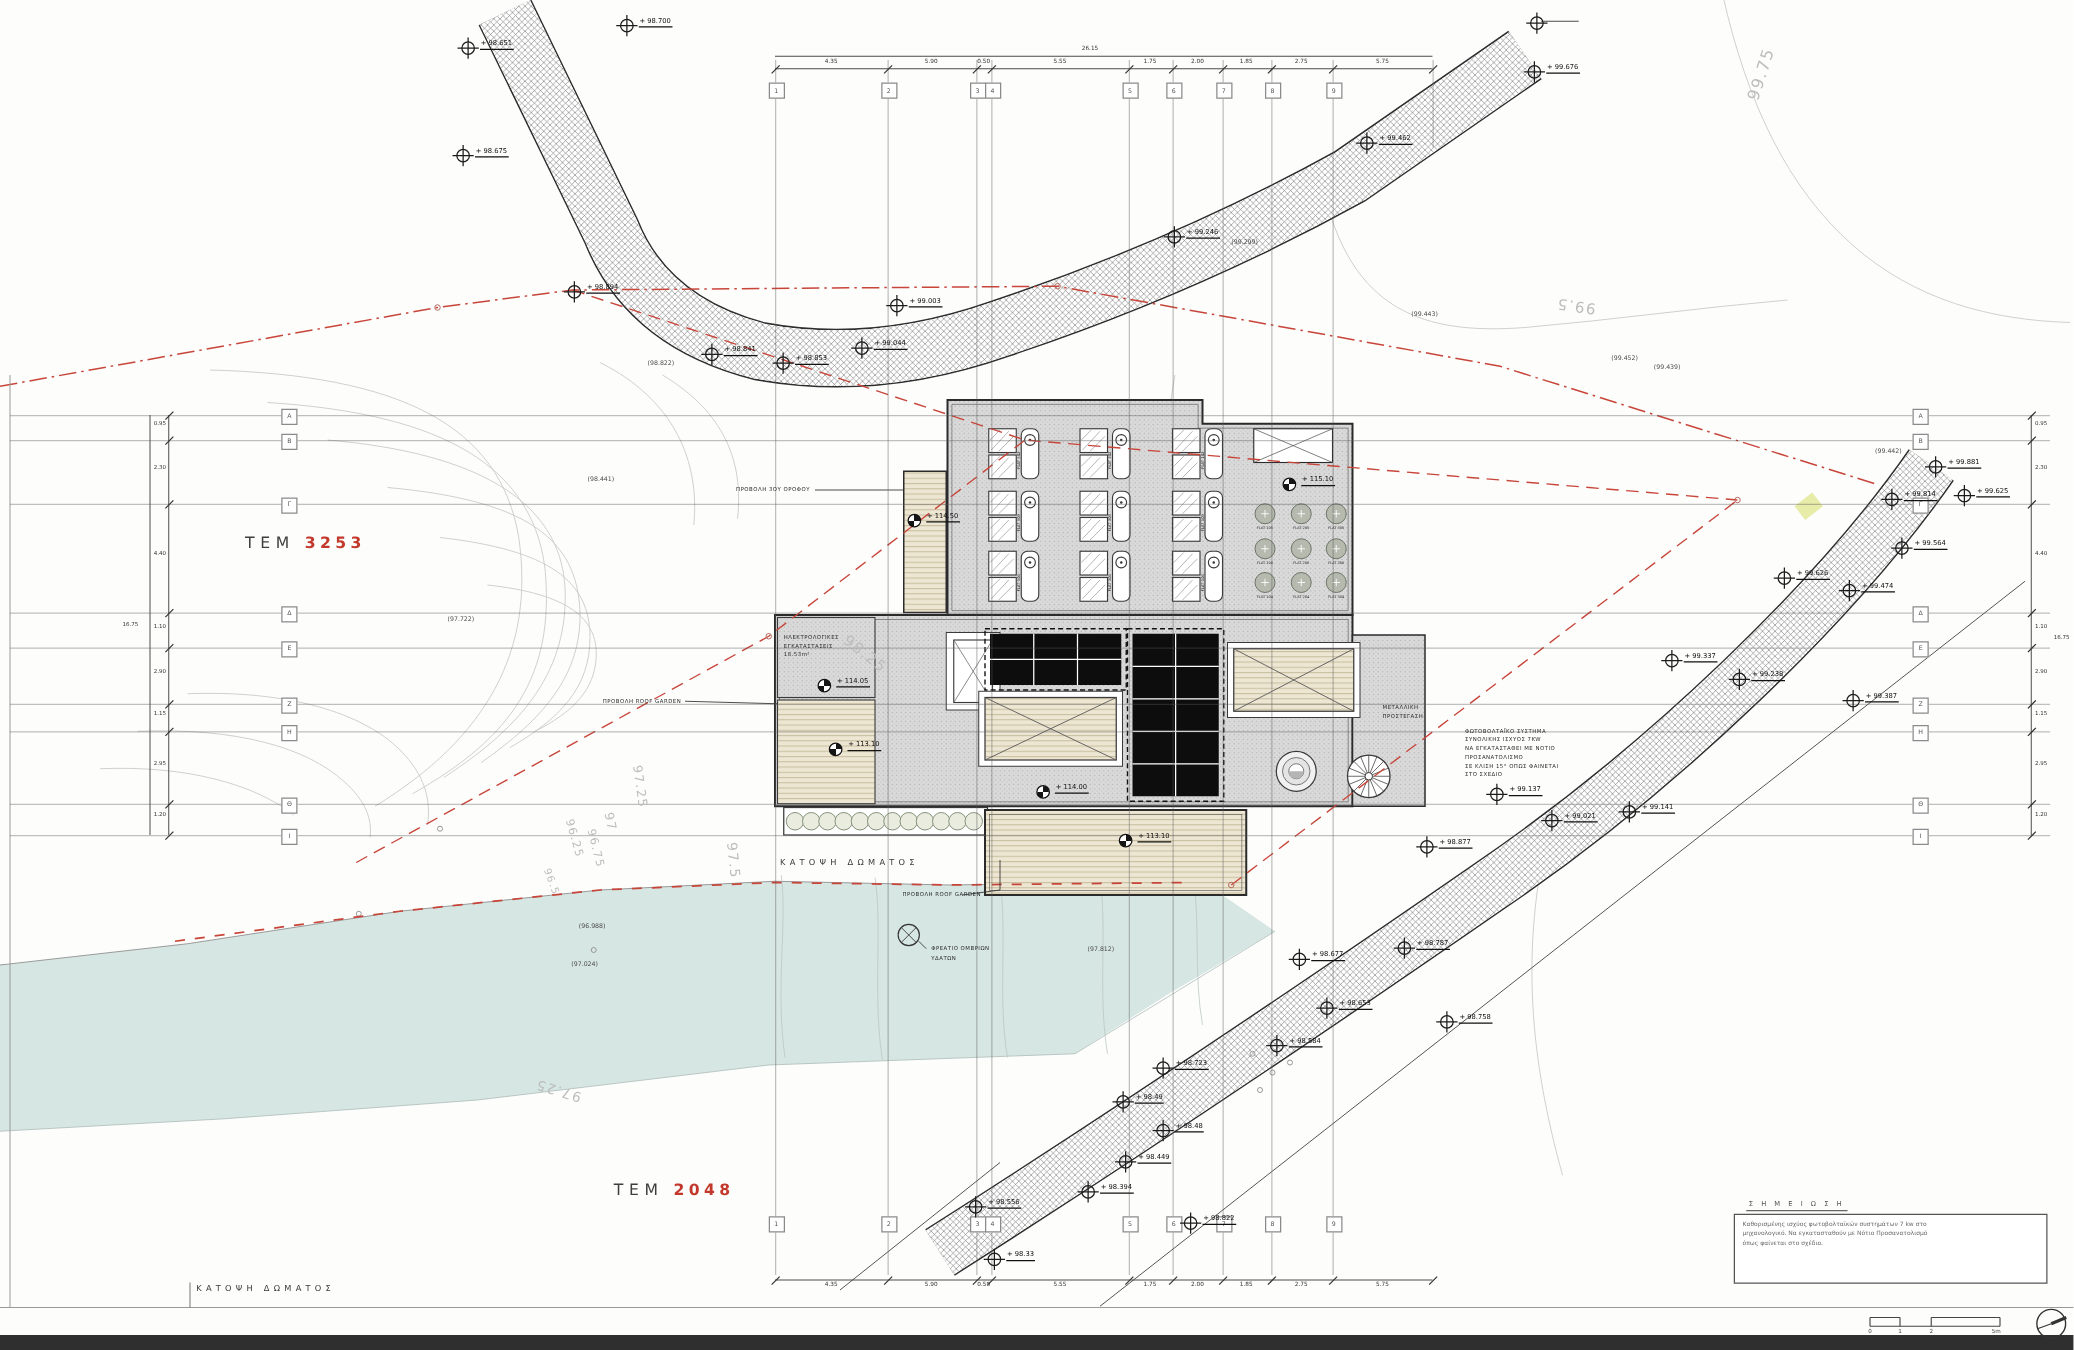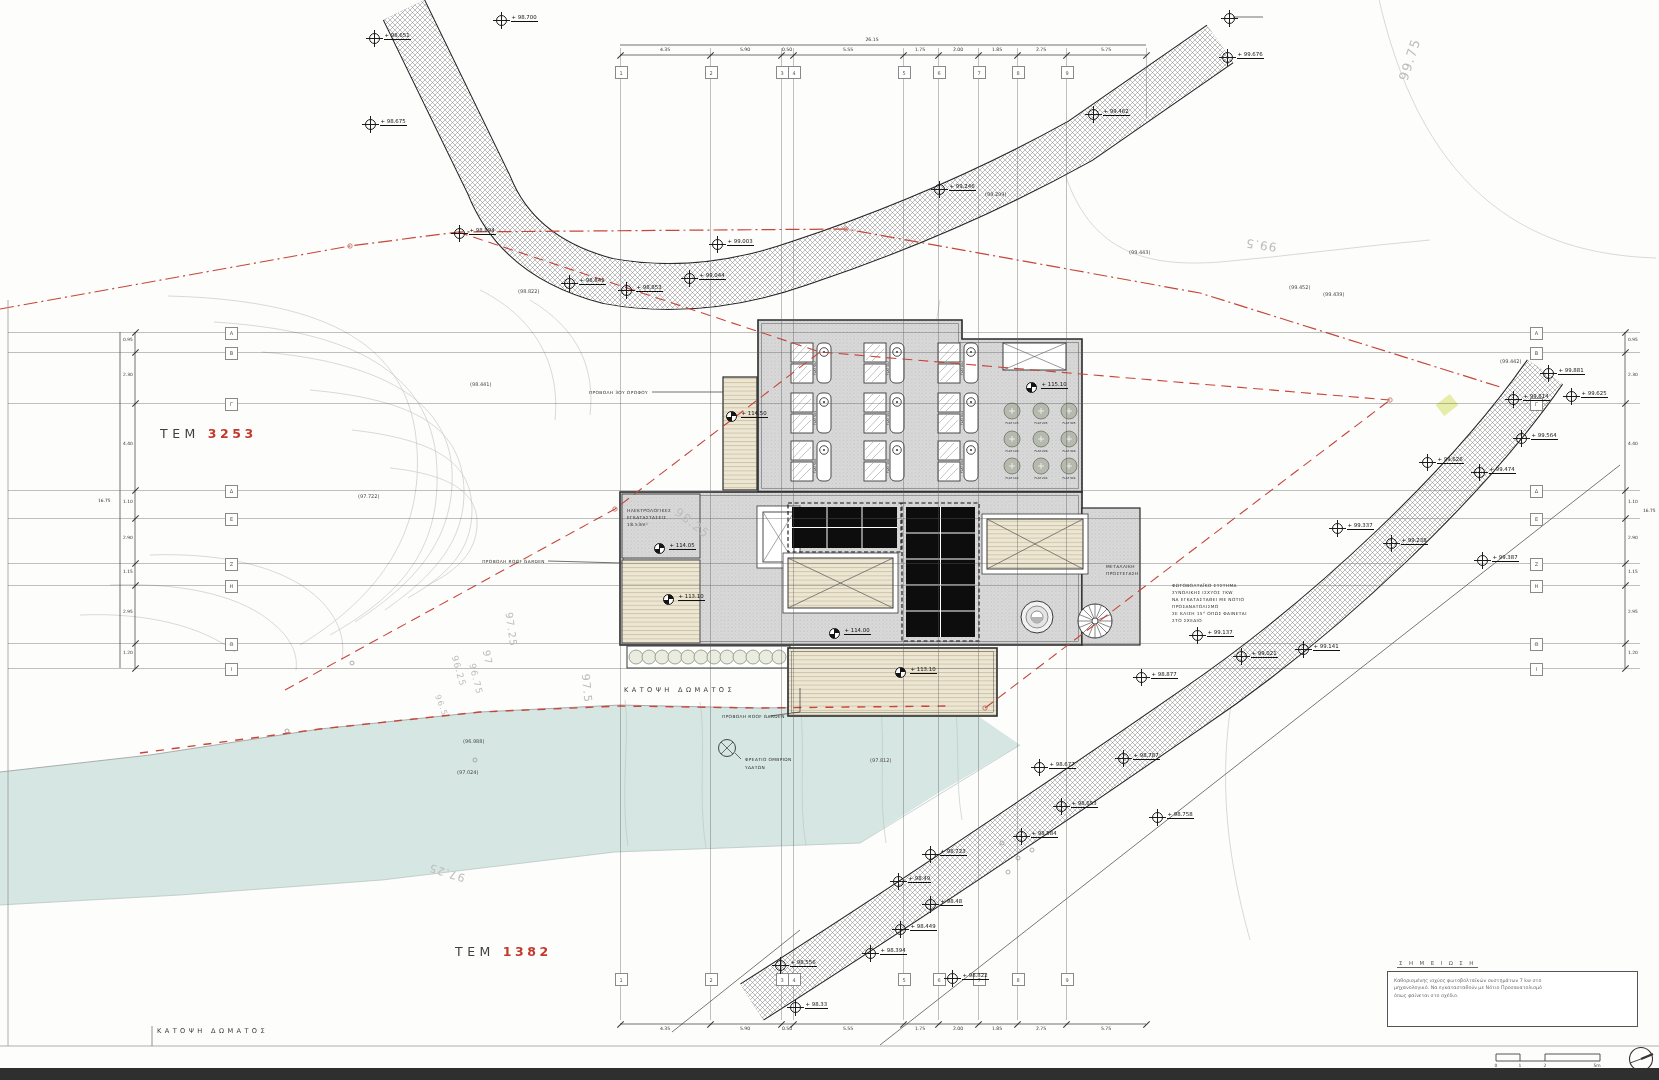--- a/index.html
+++ b/index.html
@@ -18,21 +18,21 @@
   .spot::before{content:"";position:absolute;left:-4px;right:-4px;top:50%;border-top:1px solid #1c1c1c;}
   .spot::after{content:"";position:absolute;top:-4px;bottom:-4px;left:50%;border-left:1px solid #1c1c1c;}
   .slab{position:absolute;left:14px;top:-2px;font-size:5.4px;color:#111;border-bottom:1px solid #111;
         white-space:nowrap;padding:0 1px 1px 1px;}
   .bm{position:absolute;width:9px;height:9px;border:1px solid #111;border-radius:50%;
       background:conic-gradient(#151515 0 90deg,#fff 90deg 180deg,#151515 180deg 270deg,#fff 270deg 360deg);}
   .gl{position:absolute;font-size:5px;color:#4c4c4c;white-space:nowrap;}
   .cl{position:absolute;color:#bdbdbd;letter-spacing:1.2px;white-space:nowrap;}
   .ann{position:absolute;font-size:4.3px;color:#2e2e2e;letter-spacing:.4px;white-space:nowrap;}
   .title{position:absolute;font-size:6.6px;letter-spacing:3.4px;color:#3a3a3a;white-space:nowrap;}
-  .parcel{position:absolute;font-size:12.5px;letter-spacing:4.5px;color:#3f3f3f;white-space:nowrap;}
+  .parcel{position:absolute;font-size:12.5px;letter-spacing:4.5px;color:#3f3f3f;white-space:nowrap;margin-left:36px;}
   .parcel b{color:#c2392c;letter-spacing:3.5px;margin-left:8px;font-weight:bold;}
   .notebox{position:absolute;left:1387px;top:950px;width:251px;}
   .note-title{font-size:5.4px;letter-spacing:2.4px;color:#555;border-bottom:1px solid #666;
               display:inline-block;margin-left:10px;padding:0 2px 1px 2px;}
   .note-body{margin-top:2px;border:1px solid #555;background:#fff;height:44px;padding:5px 6px;
              font-size:4.8px;line-height:1.55;color:#6b6b6b;}
   .sc{position:absolute;font-size:4.5px;color:#444;transform:translateX(-50%);}
 </style>
 </head>
 <body>
@@ -640,21 +640,21 @@
       <div class="ann" style="left: 627px; top: 522px;">18.53m²</div>
       <div class="ann" style="left: 1106px; top: 564px;">ΜΕΤΑΛΛΙΚΗ</div>
       <div class="ann" style="left: 1106px; top: 571px;">ΠΡΟΣΤΕΓΑΣΗ</div>
       <div class="ann" style="left: 1172px; top: 583px;">ΦΩΤΟΒΟΛΤΑΪΚΟ ΣΥΣΤΗΜΑ</div>
       <div class="ann" style="left: 1172px; top: 590px;">ΣΥΝΟΛΙΚΗΣ ΙΣΧΥΟΣ 7KW</div>
       <div class="ann" style="left: 1172px; top: 597px;">ΝΑ ΕΓΚΑΤΑΣΤΑΘΕΙ ΜΕ ΝΟΤΙΟ</div>
       <div class="ann" style="left: 1172px; top: 604px;">ΠΡΟΣΑΝΑΤΟΛΙΣΜΟ</div>
       <div class="ann" style="left: 1172px; top: 611px;">ΣΕ ΚΛΙΣΗ 15° ΟΠΩΣ ΦΑΙΝΕΤΑΙ</div>
       <div class="ann" style="left: 1172px; top: 618px;">ΣΤΟ ΣΧΕΔΙΟ</div>
       <div class="parcel" style="left: 160px; top: 426px;"><span>ΤΕΜ</span><b>3253</b></div>
-      <div class="parcel" style="left: 455px; top: 944px;"><span>ΤΕΜ</span><b>1382</b></div>
+      <div class="parcel" style="left: 455px; top: 944px;"><span>ΤΕΜ</span><b>2048</b></div>
       <div class="title" style="left: 624px; top: 686px;">ΚΑΤΟΨΗ ΔΩΜΑΤΟΣ</div>
       <div class="title" style="left: 157px; top: 1027px;">ΚΑΤΟΨΗ ΔΩΜΑΤΟΣ</div>
       <div class="sc" style="left: 1496px; top: 1063px;">0</div>
       <div class="sc" style="left: 1520px; top: 1063px;">1</div>
       <div class="sc" style="left: 1545px; top: 1063px;">2</div>
       <div class="sc" style="left: 1597px; top: 1063px;">5m</div>
     </div>
 
 <div class="notebox">
   <div class="note-title">Σ Η Μ Ε Ι Ω Σ Η</div>

